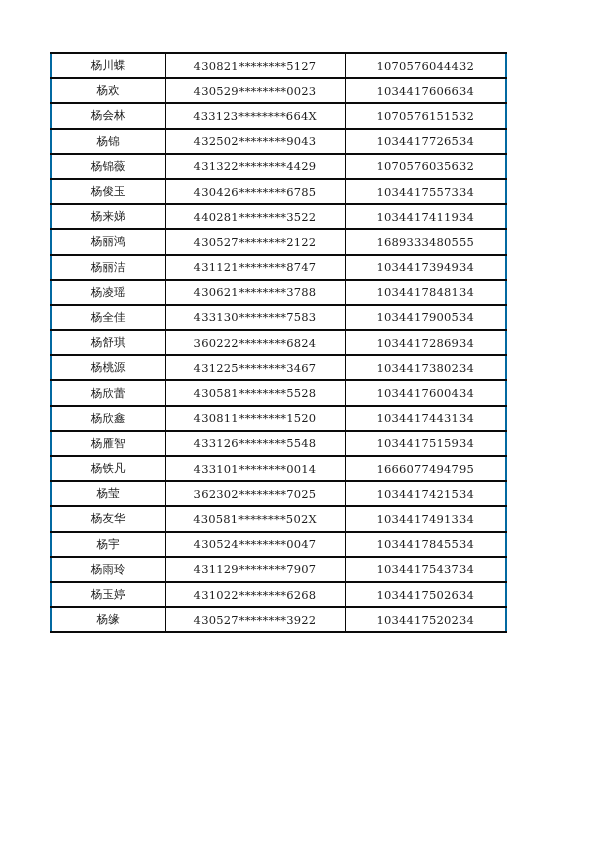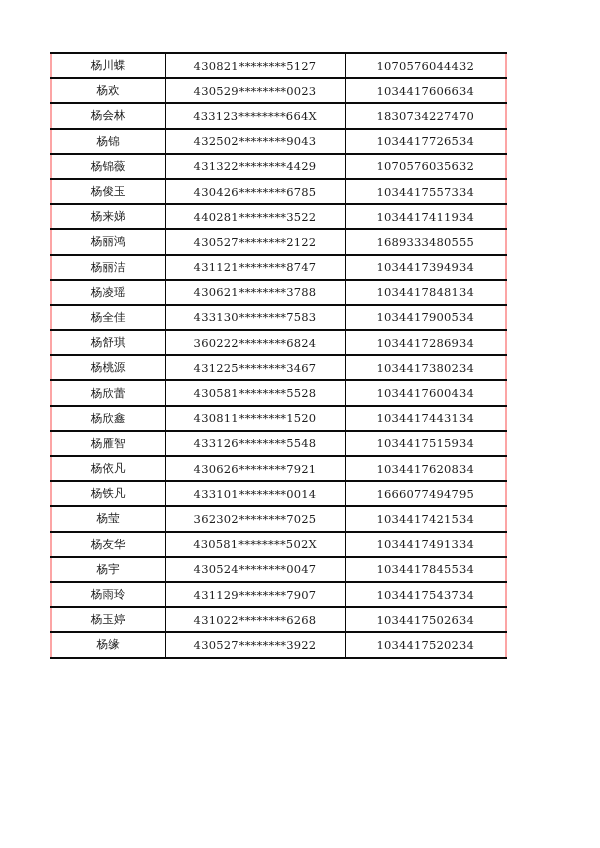--- a/index.html
+++ b/index.html
@@ -19,21 +19,21 @@
     background: #ffffff;
     overflow: hidden;
   }
   table.roster {
     position: absolute;
     left: 50px;
     top: 52px;
     width: 455px;
     border-collapse: collapse;
     table-layout: fixed;
-    border: 2px solid #fca5a5;
+    border: 2px solid #0369a1;
   }
   table.roster td {
     border-left: 1px solid #0a0a0a;
     border-right: 1px solid #0a0a0a;
     border-top: 2px solid #0a0a0a;
     border-bottom: 2px solid #0a0a0a;
     height: 23.2px;
     padding: 0;
     text-align: center;
     vertical-align: middle;
@@ -64,21 +64,21 @@
           <td>1070576044432</td>
         </tr>
         <tr>
           <td>杨欢</td>
           <td>430529********0023</td>
           <td>1034417606634</td>
         </tr>
         <tr>
           <td>杨会林</td>
           <td>433123********664X</td>
-          <td>1830734227470</td>
+          <td>1070576151532</td>
         </tr>
         <tr>
           <td>杨锦</td>
           <td>432502********9043</td>
           <td>1034417726534</td>
         </tr>
         <tr>
           <td>杨锦薇</td>
           <td>431322********4429</td>
           <td>1070576035632</td>
@@ -132,25 +132,20 @@
           <td>杨欣鑫</td>
           <td>430811********1520</td>
           <td>1034417443134</td>
         </tr>
         <tr>
           <td>杨雁智</td>
           <td>433126********5548</td>
           <td>1034417515934</td>
         </tr>
         <tr>
-          <td>杨依凡</td>
-          <td>430626********7921</td>
-          <td>1034417620834</td>
-        </tr>
-        <tr>
           <td>杨铁凡</td>
           <td>433101********0014</td>
           <td>1666077494795</td>
         </tr>
         <tr>
           <td>杨莹</td>
           <td>362302********7025</td>
           <td>1034417421534</td>
         </tr>
         <tr>

